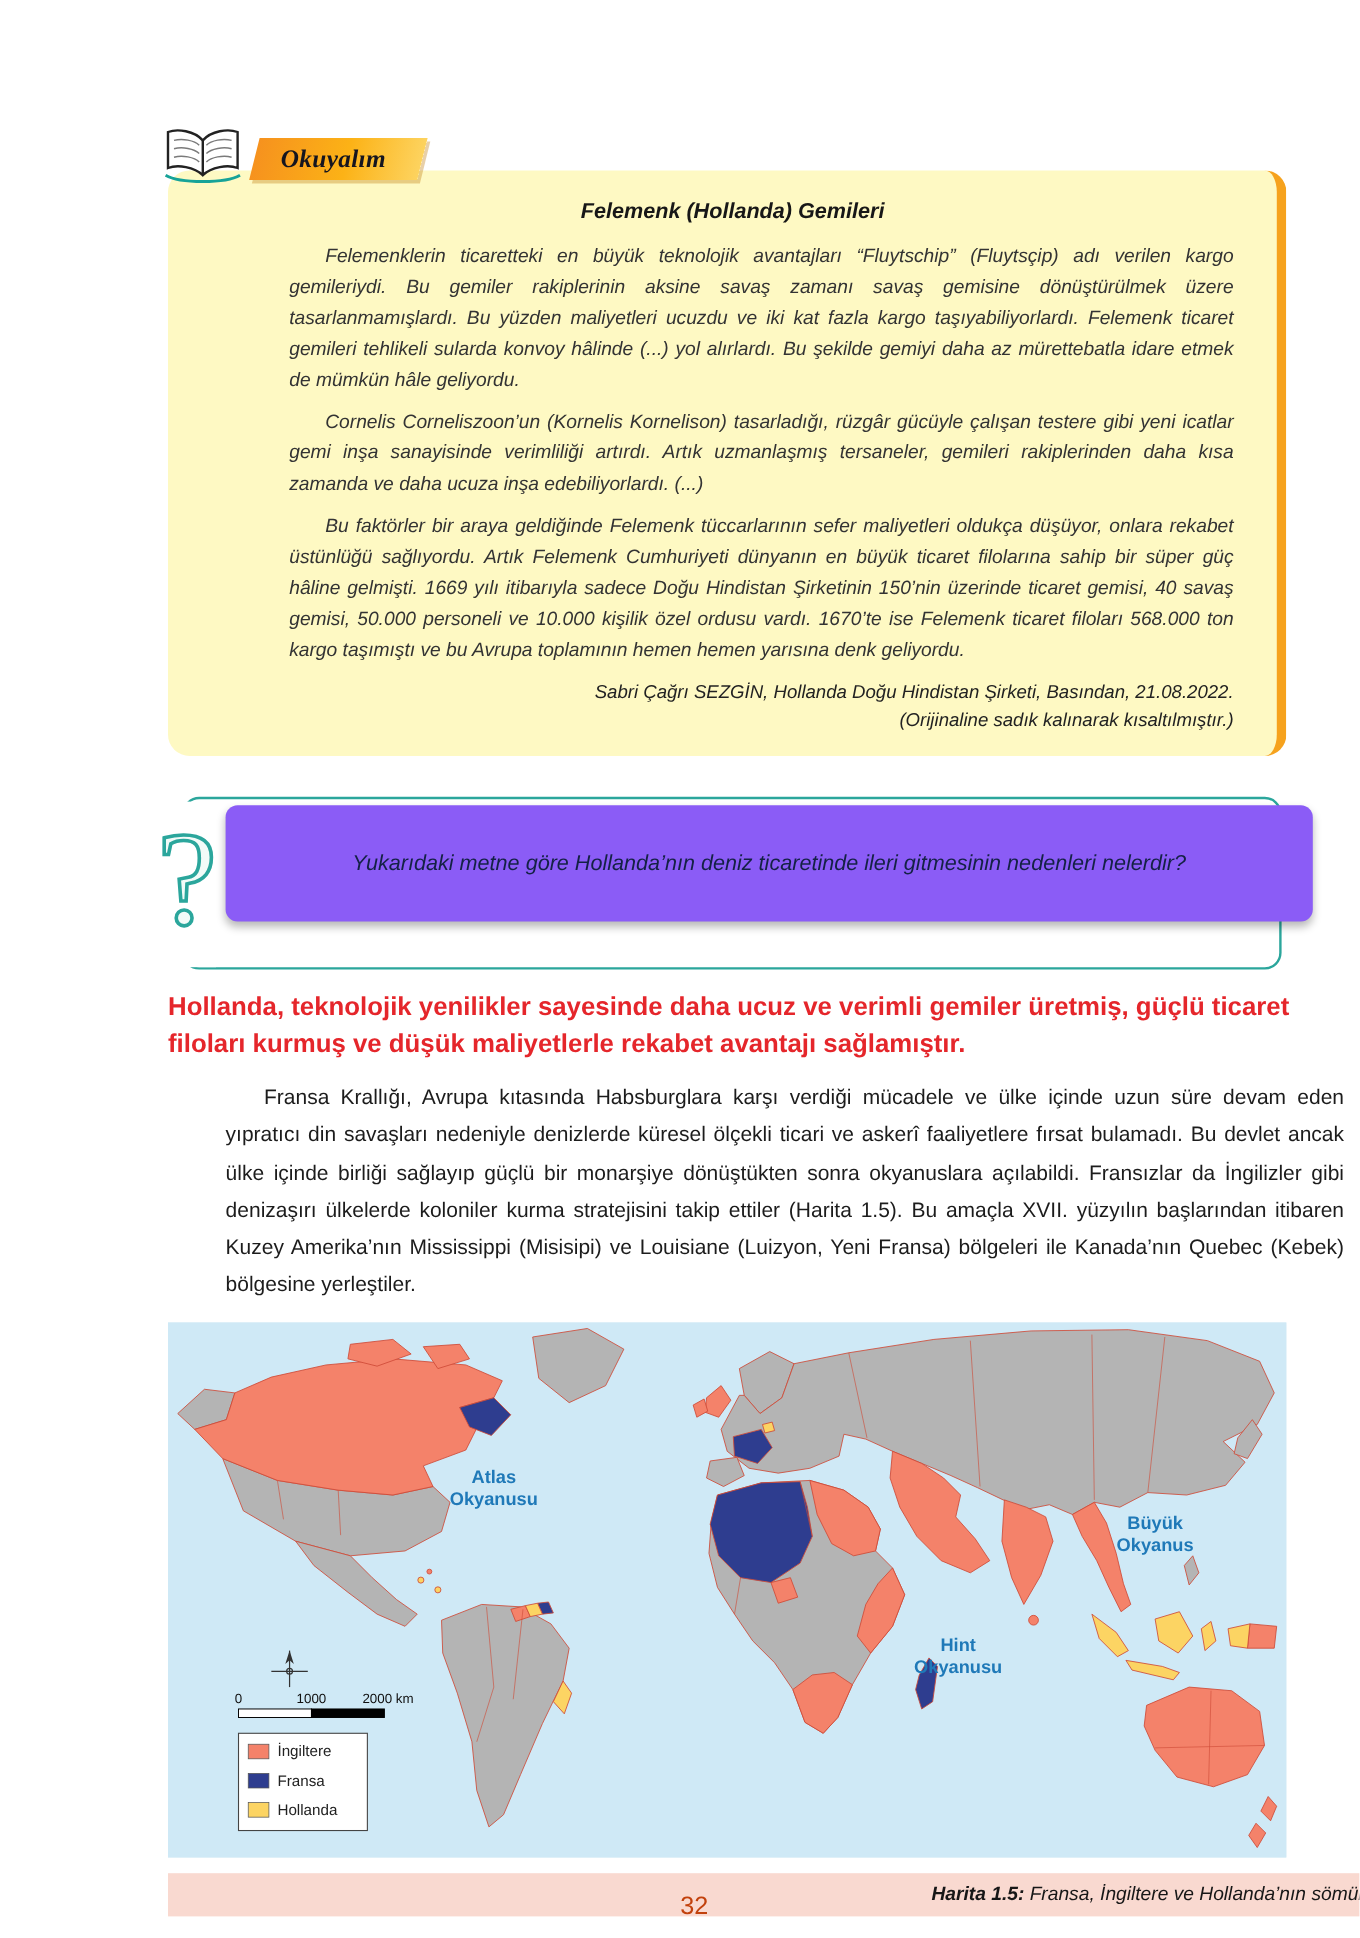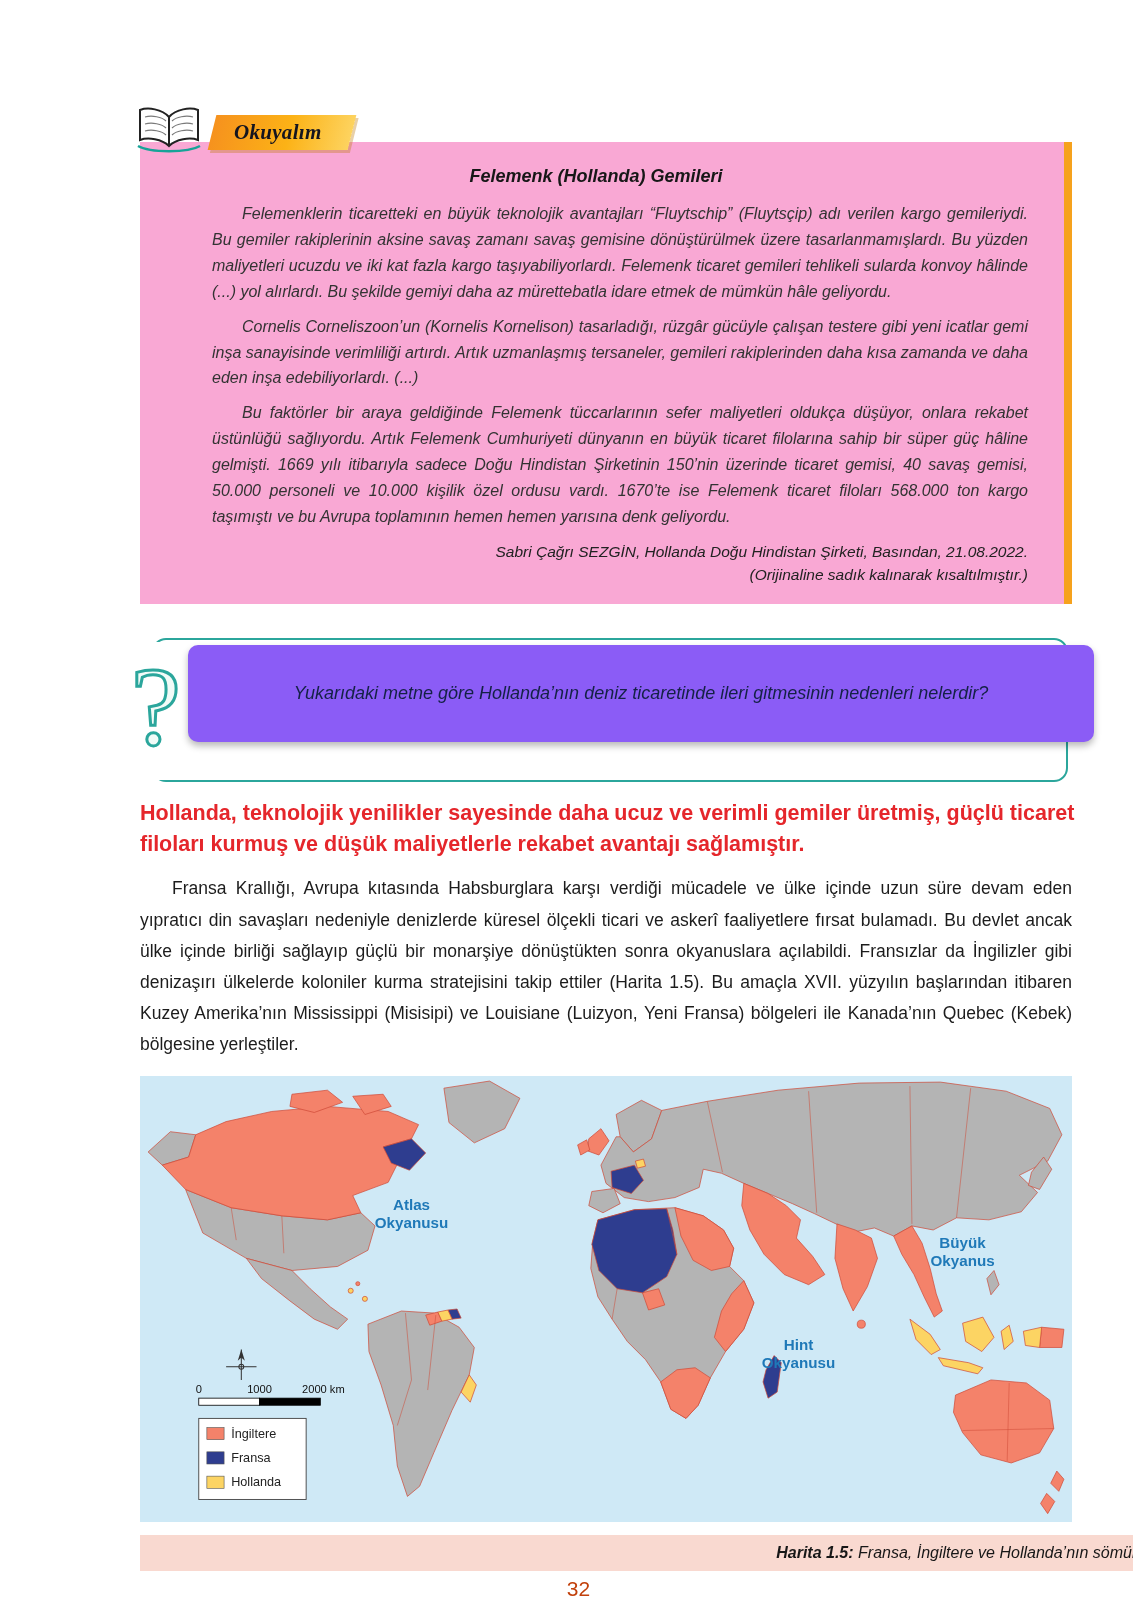--- a/index.html
+++ b/index.html
@@ -15,22 +15,22 @@
   .content{position:absolute; left:140px; top:100px; width:932px;}
 
   
   .header-row{display:flex; align-items:flex-end; gap:10px; position:relative; z-index:3; margin-left:-4px; height:54px;}
   .banner{transform:skewX(-14deg); background:linear-gradient(90deg,#f6921e 0%,#fcb216 55%,#fdd35f 100%);
     padding:5px 30px 5px 22px; box-shadow:3px 3px 0 rgba(190,120,10,.35); margin-bottom:4px;}
   .banner-text{display:inline-block; transform:skewX(14deg); font-family:"Liberation Serif", serif;
     font-weight:bold; font-style:italic; font-size:21px; color:#15151f; letter-spacing:.3px;}
 
   
-  .reading-box{position:relative; z-index:1; margin-top:-12px; background:#f9a8d4; border-radius:0;
-    border-right:8px solid #f6a21d; padding:24px 36px 18px 24px;}
+  .reading-box{position:relative; z-index:1; margin-top:-12px; background:#fef9c3; border-radius:18px;
+    border-right:8px solid #f6a21d; padding:24px 36px 18px 53px;}
   .reading-title{text-align:center; font-weight:bold; font-style:italic; font-size:18px; color:#171717; margin-bottom:14px;}
   .reading-p{font-style:italic; font-size:16px; line-height:1.62; text-align:justify; text-indent:30px;
     color:#333; margin-bottom:9px;margin-left:48px;}
   .attribution{text-align:right; font-size:15.5px; color:#222; margin-top:10px; line-height:1.5;}
   .attribution .author{font-weight:normal; font-style:italic;}
   .attribution .source{font-style:italic;}
   .attribution .note{display:block; font-style:italic;}
 
   
   .question-section{position:relative; height:150px; margin-top:32px;}
@@ -38,21 +38,21 @@
     border:2px solid #2ba69c; border-radius:14px;}
   .q-icon{position:absolute; left:-10px; top:-4px; width:56px; height:156px; z-index:2;}
   .q-inner{position:absolute; left:48px; top:9px; width:906px; height:97px; z-index:1;
     background:#8b5cf6; border-radius:10px; box-shadow:0 4px 7px rgba(0,0,0,.28);
     display:flex; align-items:center; justify-content:center; padding:0 34px;
     font-style:italic; font-size:18px; color:#142145;}
 
   
   .answer{margin-top:12px; width:1000px; color:#e5262b; font-weight:bold; font-size:21.5px; line-height:1.42;}
   .body-paragraph{margin-top:14px; width:932px; font-size:17.5px; line-height:1.78; text-align:justify;
-    text-indent:32px; color:#1c1c1c;}
+    text-indent:32px; color:#1c1c1c;margin-left:48px;}
 
   
   .map-figure{margin-top:16px; width:1080px;}
   .map-svg{display:block; width:932px; height:auto; background:var(--c-ocean);}
   .ocean{fill:var(--c-ocean);}
   .land{fill:var(--c-land); stroke:#cf4a37; stroke-width:.7; stroke-linejoin:round;}
   .reg-eng{fill:var(--c-eng); stroke:#cf4a37; stroke-width:.7; stroke-linejoin:round;}
   .reg-fra{fill:var(--c-fra); stroke:#cf4a37; stroke-width:.7; stroke-linejoin:round;}
   .reg-hol{fill:var(--c-hol); stroke:#cf4a37; stroke-width:.7; stroke-linejoin:round;}
   .decor-border{fill:none; stroke:#cf4a37; stroke-width:.6; opacity:.85;}
@@ -77,21 +77,21 @@
         <path d="M2,42 C14,49 52,49 64,42" fill="none" stroke="#17a398" stroke-width="2.5"></path>
       </svg>
       <div class="banner">
         <span class="banner-text">Okuyalım</span>
       </div>
     </div>
 
     <div class="reading-box">
       <div class="reading-title">Felemenk (Hollanda) Gemileri</div>
       <p class="reading-p">Felemenklerin ticaretteki en büyük teknolojik avantajları “Fluytschip” (Fluytsçip) adı verilen kargo gemileriydi. Bu gemiler rakiplerinin aksine savaş zamanı savaş gemisine dönüştürülmek üzere tasarlanmamışlardı. Bu yüzden maliyetleri ucuzdu ve iki kat fazla kargo taşıyabiliyorlardı. Felemenk ticaret gemileri tehlikeli sularda konvoy hâlinde (...) yol alırlardı. Bu şekilde gemiyi daha az mürettebatla idare etmek de mümkün hâle geliyordu.</p>
-      <p class="reading-p">Cornelis Corneliszoon’un (Kornelis Kornelison) tasarladığı, rüzgâr gücüyle çalışan testere gibi yeni icatlar gemi inşa sanayisinde verimliliği artırdı. Artık uzmanlaşmış tersaneler, gemileri rakiplerinden daha kısa zamanda ve daha eden inşa edebiliyorlardı. (...)</p>
+      <p class="reading-p">Cornelis Corneliszoon’un (Kornelis Kornelison) tasarladığı, rüzgâr gücüyle çalışan testere gibi yeni icatlar gemi inşa sanayisinde verimliliği artırdı. Artık uzmanlaşmış tersaneler, gemileri rakiplerinden daha kısa zamanda ve daha ucuza inşa edebiliyorlardı. (...)</p>
       <p class="reading-p">Bu faktörler bir araya geldiğinde Felemenk tüccarlarının sefer maliyetleri oldukça düşüyor, onlara rekabet üstünlüğü sağlıyordu. Artık Felemenk Cumhuriyeti dünyanın en büyük ticaret filolarına sahip bir süper güç hâline gelmişti. 1669 yılı itibarıyla sadece Doğu Hindistan Şirketinin 150’nin üzerinde ticaret gemisi, 40 savaş gemisi, 50.000 personeli ve 10.000 kişilik özel ordusu vardı. 1670’te ise Felemenk ticaret filoları 568.000 ton kargo taşımıştı ve bu Avrupa toplamının hemen hemen yarısına denk geliyordu.</p>
       <div class="attribution">
         <span class="author">Sabri Çağrı SEZGİN,</span><span class="source"> Hollanda Doğu Hindistan Şirketi, Basından, 21.08.2022.</span>
         <span class="note">(Orijinaline sadık kalınarak kısaltılmıştır.)</span>
       </div>
     </div>
 
     <div class="question-section">
       <div class="q-outer"></div>
       <svg class="q-icon" viewBox="0 0 56 156">

